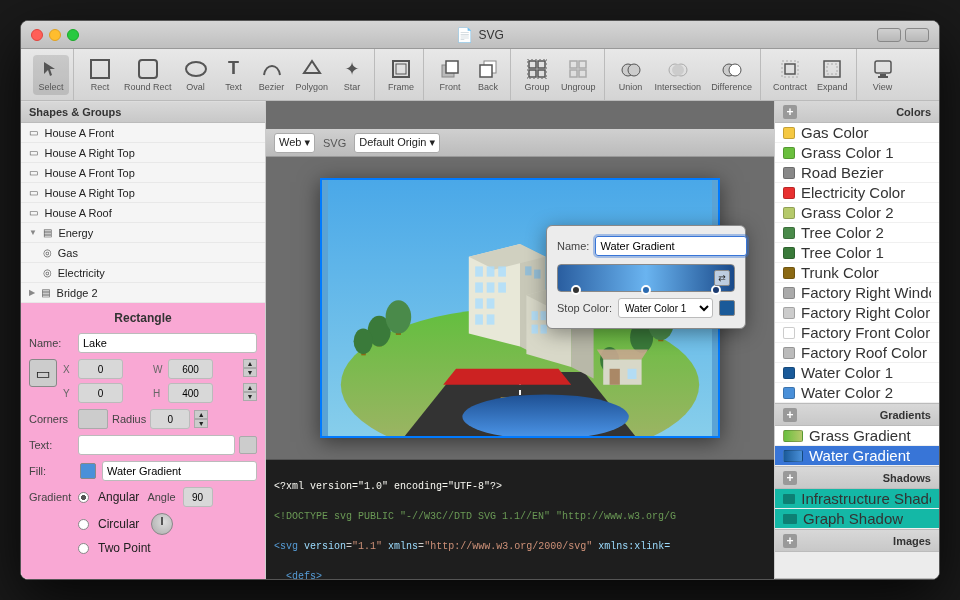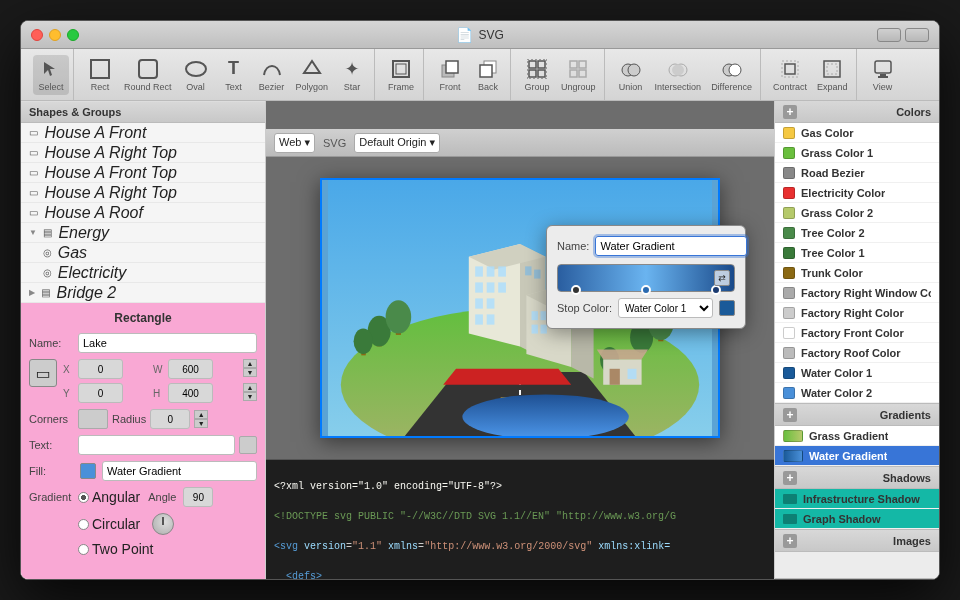--- a/index.html
+++ b/index.html
@@ -168,21 +168,21 @@
       display: flex;
       align-items: center;
       padding: 0 8px;
       gap: 6px;
       cursor: pointer;
       border-bottom: 1px solid #e8e8e8;
     }
     .shape-item.group { padding-left: 8px; }
     .shape-item.child { padding-left: 22px; }
     .shape-icon { font-size: 10px; color: #555; }
-    .shape-name { font-size: 16px; font-style: italic; }
+    .shape-name { font-size: 11px; }
     .expand-arrow { font-size: 8px; color: #888; }
 
     
     .properties-panel {
       flex: 1;
       padding: 8px;
       background: #f9a8d4;
       overflow-y: auto;
     }
     .props-header {
@@ -285,22 +285,22 @@
       border: 1px solid #bbb;
       border-radius: 3px;
       padding: 0 4px;
       font-size: 11px;
       appearance: none;
       cursor: pointer;
     }
     .gradient-option {
       display: flex;
       align-items: center;
-      gap: 3px;
-      font-size: 14px;
+      gap: 9px;
+      font-size: 12px;
     }
     .radio-btn {
       width: 11px;
       height: 11px;
       border-radius: 50%;
       border: 1px solid #888;
       background: white;
     }
     .radio-btn.selected {
       background: radial-gradient(circle, #555 40%, white 40%);
@@ -443,25 +443,24 @@
       cursor: pointer;
     }
     .color-swatch {
       width: 12px;
       height: 12px;
       border: 1px solid rgba(0,0,0,0.2);
       border-radius: 2px;
       flex-shrink: 0;
     }
     .color-name {
-      font-size: 11px;
+      font-size: 15px;
       color: #333;
       white-space: nowrap;
       overflow: hidden;
-      font-weight: bold;
     }
 
     
     .gradient-popup {
       position: absolute;
       bottom: 130px;
       left: 280px;
       width: 200px;
       background: #ececec;
       border: 1px solid #888;

